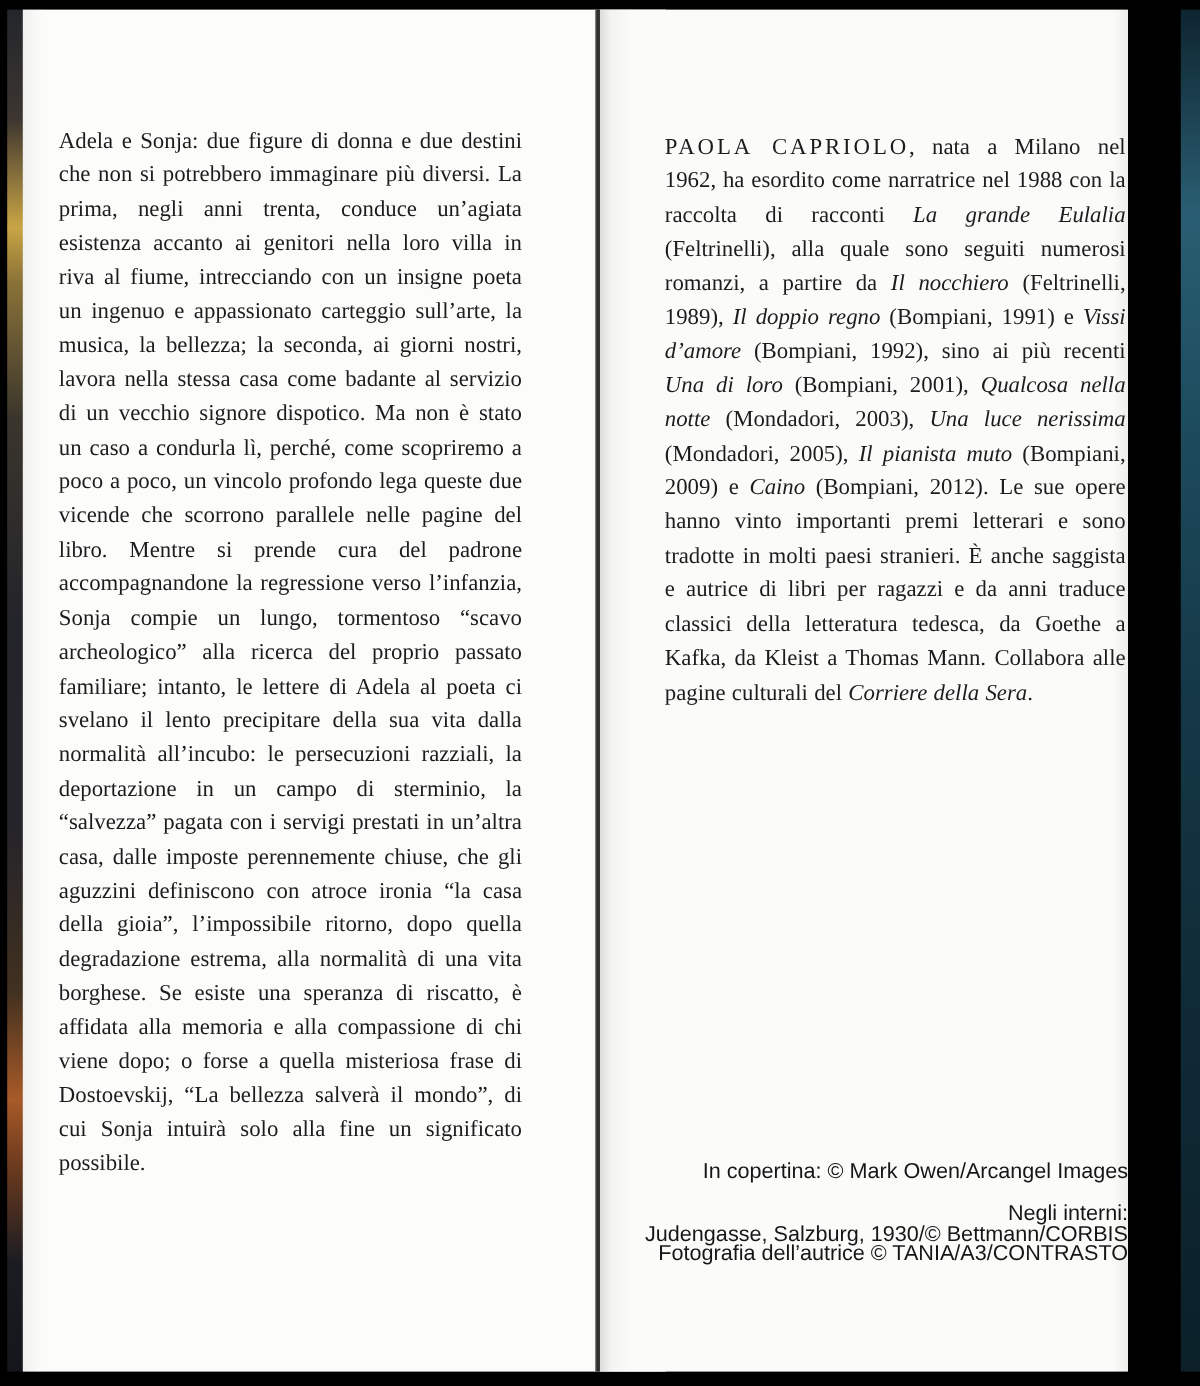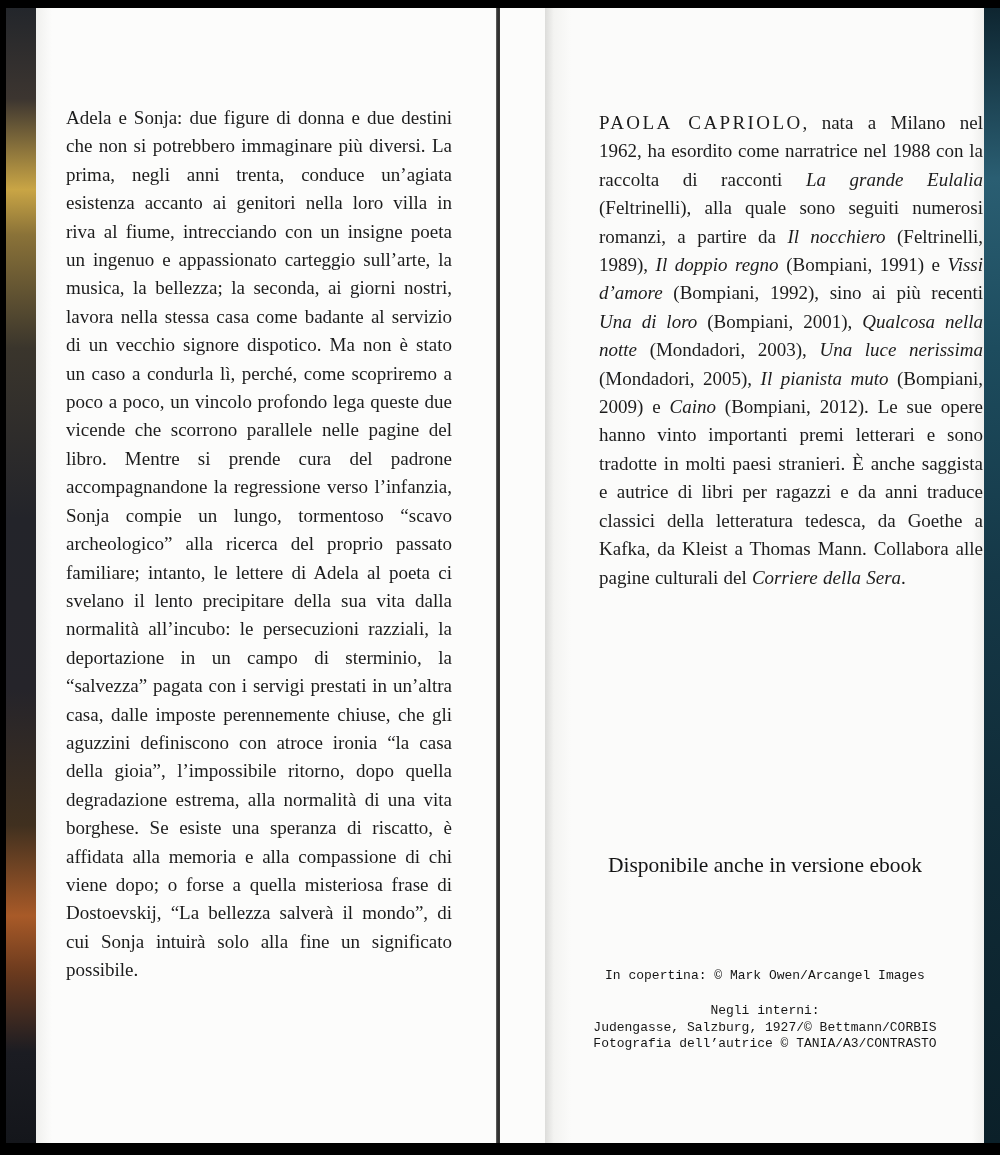--- a/index.html
+++ b/index.html
@@ -14,33 +14,32 @@
   
   .photo-strip{
     position:absolute;left:6px;top:0;bottom:0;width:30px;
     background:linear-gradient(180deg,
       #23262b 0%, #3c3530 8%, #c9a545 16%, #8a7238 20%,
       #3a352c 30%, #23242a 45%, #25242a 60%, #40301f 72%,
       #a85a28 80%, #6b3a1e 85%, #1b1c22 92%, #14161b 100%);
   }
   
   .left-page{
-    position:absolute;left:36px;top:0;bottom:0;width:536px;
+    position:absolute;left:19px;top:0;bottom:0;width:536px;
     background:linear-gradient(90deg,#f0f0ee 0%, #fcfcfb 3%, #fcfcfb 95%, #e7e7e5 100%);
   }
   
   .gutter{
     position:absolute;left:496px;top:0;bottom:0;width:4px;
     background:linear-gradient(90deg,#6a6a68 0%, #2b2b2b 45%, #3a3a38 100%);
   }
   
   .right-page{
     position:absolute;left:500px;top:0;bottom:0;width:440px;
     background:linear-gradient(90deg,#dcdcda 0%, #f3f3f1 2%, #fbfbfa 6%, #fbfbfa 97%, #eeeeec 100%);
-    margin-left:45px;
   }
   
   .cover-edge{
     position:absolute;left:984px;top:0;bottom:0;width:16px;
     background:linear-gradient(180deg,
       #0e2530 0%, #2a5e72 15%, #1d4c5e 30%, #153847 50%,
       #102c38 70%, #0b2029 100%);
   }
   .synopsis{
     position:absolute;left:30px;top:77px;width:386px;
@@ -58,23 +57,23 @@
   .seg-sc{letter-spacing:2.4px;}
   .url-line{
     position:absolute;left:0;top:789px;width:100%;
     text-align:center;font-size:21px;font-weight:700;color:#101010;
   }
   .ebook-line{
     position:absolute;left:0;top:845px;width:100%;
     text-align:center;font-size:21.5px;color:#141414;
   }
   .credit{
-    position:absolute;left:0;width:100%;text-align:center;
-    font-family:Liberation Mono, monospace;
-    font-size:13px;line-height:16.5px;color:#161616;
+    position:absolute;left:0;width:100%;text-align:right;
+    font-family:Liberation Sans, sans-serif;
+    font-size:18px;line-height:16.5px;color:#161616;
     white-space:pre-line;
   }
   .credit-cover{top:960px;}
   .credit-interior{top:995px;}
   .credit-design{top:1062px;}
 </style>
 </head>
 <body>
 
 <div class="scan">
@@ -84,25 +83,24 @@
   <div class="left-page">
     <p class="synopsis" lang="it">Adela e Sonja: due figure di donna e due destini che non si potrebbero immaginare più diversi. La prima, negli anni trenta, conduce un’agiata esistenza accanto ai genitori nella loro villa in riva al fiume, intrecciando con un insigne poeta un ingenuo e appassionato carteggio sull’arte, la musica, la bellezza; la seconda, ai giorni nostri, lavora nella stessa casa come badante al servizio di un vecchio signore dispotico. Ma non è stato un caso a condurla lì, perché, come scopriremo a poco a poco, un vincolo profondo lega queste due vicende che scorrono parallele nelle pagine del libro. Mentre si prende cura del padrone accompagnandone la regressione verso l’infanzia, Sonja compie un lungo, tormentoso “scavo archeologico” alla ricerca del proprio passato familiare; intanto, le lettere di Adela al poeta ci svelano il lento precipitare della sua vita dalla normalità all’incubo: le persecuzioni razziali, la deportazione in un campo di sterminio, la “salvezza” pagata con i servigi prestati in un’altra casa, dalle imposte perennemente chiuse, che gli aguzzini definiscono con atroce ironia “la casa della gioia”, l’impossibile ritorno, dopo quella degradazione estrema, alla normalità di una vita borghese. Se esiste una speranza di riscatto, è affidata alla memoria e alla compassione di chi viene dopo; o forse a quella misteriosa frase di Dostoevskij, “La bellezza salverà il mondo”, di cui Sonja intuirà solo alla fine un significato possibile.</p>
   </div>
 
   <div class="gutter"></div>
 
   <div class="right-page">
     <p class="bio" lang="it"><span class="seg-sc">PAOLA CAPRIOLO</span><span>, nata a Milano nel 1962, ha esordito come narratrice nel 1988 con la raccolta di racconti </span><span class="seg-i">La grande Eulalia</span><span> (Feltrinelli), alla quale sono seguiti numerosi romanzi, a partire da </span><span class="seg-i">Il nocchiero</span><span> (Feltrinelli, 1989), </span><span class="seg-i">Il doppio regno</span><span> (Bompiani, 1991) e </span><span class="seg-i">Vissi d’amore</span><span> (Bompiani, 1992), sino ai più recenti </span><span class="seg-i">Una di loro</span><span> (Bompiani, 2001), </span><span class="seg-i">Qualcosa nella notte</span><span> (Mondadori, 2003), </span><span class="seg-i">Una luce nerissima</span><span> (Mondadori, 2005), </span><span class="seg-i">Il pianista muto</span><span> (Bompiani, 2009) e </span><span class="seg-i">Caino</span><span> (Bompiani, 2012). Le sue opere hanno vinto importanti premi letterari e sono tradotte in molti paesi stranieri. È anche saggista e autrice di libri per ragazzi e da anni traduce classici della letteratura tedesca, da Goethe a Kafka, da Kleist a Thomas Mann. Collabora alle pagine culturali del </span><span class="seg-i">Corriere della Sera</span><span>.</span></p>
 
 
-    <div class="ebook-line">Disponibile anche in versione ebook</div>
 
     <div class="credit credit-cover">In copertina: © Mark Owen/Arcangel Images</div>
 
     <div class="credit credit-interior">Negli interni:
-Judengasse, Salzburg, 1927/© Bettmann/CORBIS
+Judengasse, Salzburg, 1930/© Bettmann/CORBIS
 Fotografia dell’autrice © TANIA/A3/CONTRASTO</div>
 
   </div>
 
   <div class="cover-edge"></div>
 
 </div>
 
 </body></html>

